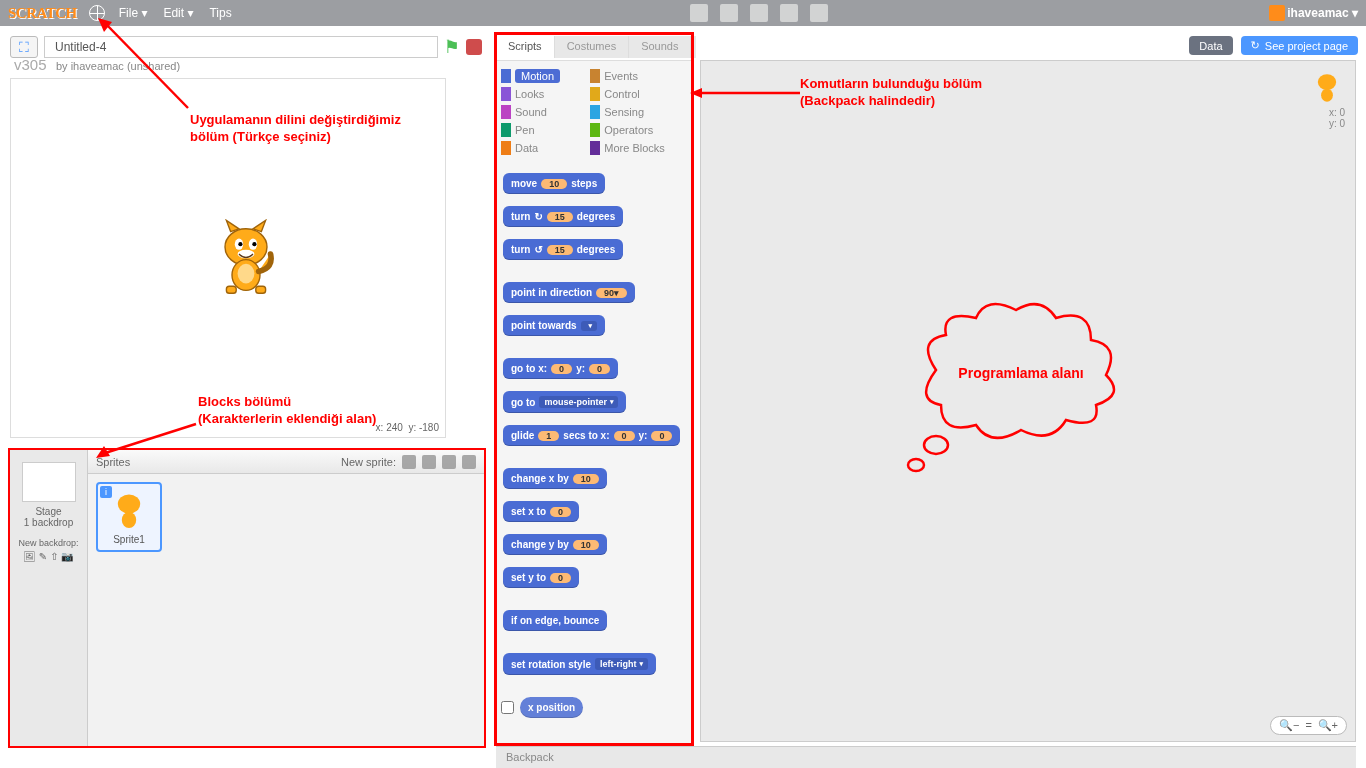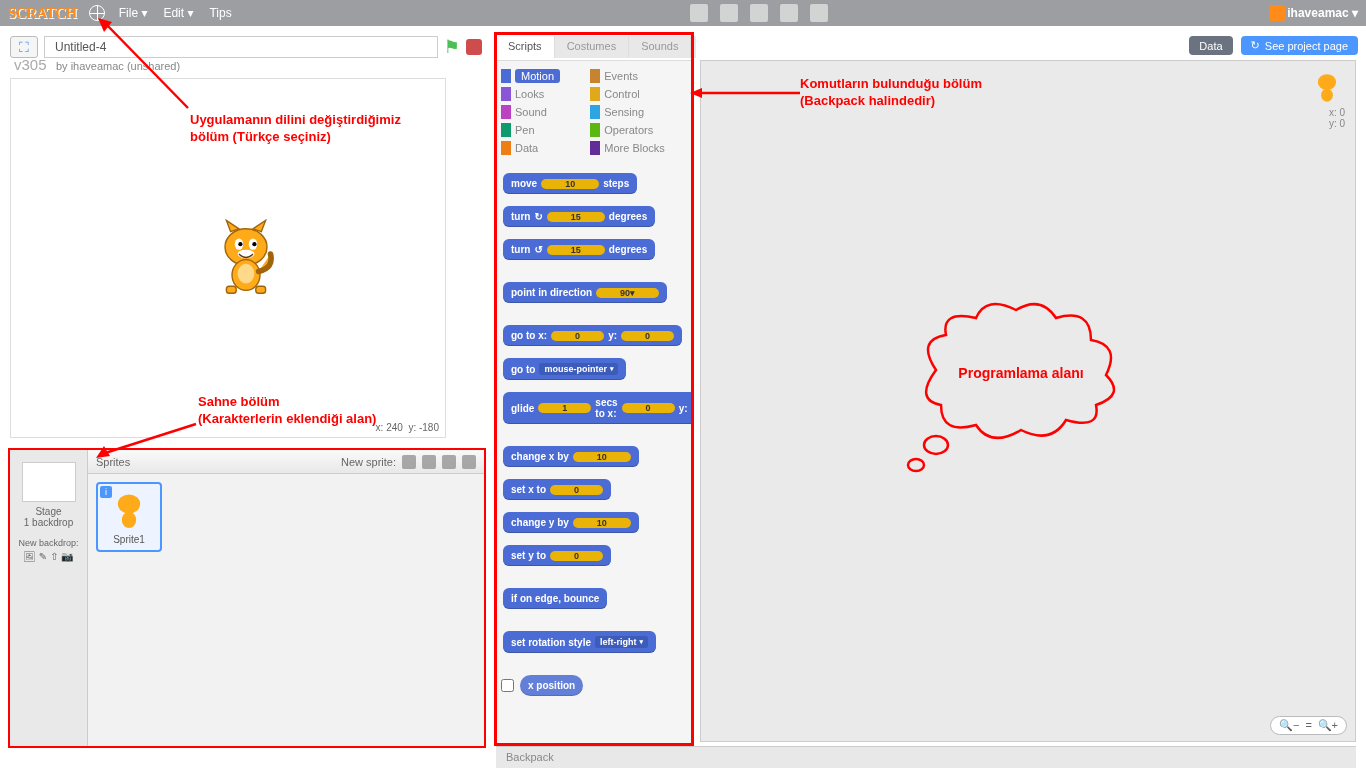--- a/index.html
+++ b/index.html
@@ -46,21 +46,21 @@
 .tabs .tab.active { background:#fff; color:#555; font-weight:500;}
 
 .palette { position:absolute; left:496px; top:60px; width:196px; background:#f5f5f5; border:1px solid #ddd; padding:6px 4px; height:686px; overflow:hidden;}
 .cats { display:flex; flex-wrap:wrap; margin-bottom:10px;}
 .catitem { width:48%; display:flex; align-items:center; font-size:11px; color:#888; padding:2px 0; cursor:pointer;}
 .catitem .sw { width:10px; height:14px; margin-right:4px;}
 .catitem.active { color:#fff; }
 .catitem.active .lbl { background:#4c6cd4; padding:1px 6px; border-radius:3px;}
 
 .block { background:#4a6cd4; color:#fff; font-size:10px; font-weight:bold; padding:5px 8px; border-radius:6px; margin:6px 2px; display:inline-flex; align-items:center; gap:4px; box-shadow: inset 0 -1px 0 rgba(0,0,0,.2);}
-.block .pill { background:#eab308; color:#333; border-radius:8px; padding:0 24px; font-size:9px;text-align:center;}
+.block .pill { background:#fdba74; color:#333; border-radius:8px; padding:0 8px; font-size:9px;text-align:center;}
 .block .dd { background:#3d5bb8; border-radius:3px; padding:1px 5px; font-size:9px; display:inline-flex; align-items:center;}
 .block .dd::after{content:"▾"; margin-left:3px; font-size:7px;}
 .block.reporter { border-radius:12px; opacity:.85;}
 .blockrow{ display:block; }
 .gap { height:10px;}
 
 .scriptarea { position:absolute; left:700px; top:60px; right:10px; bottom:26px; background:#eaeaea; border:1px solid #ccc;}
 .spritecorner { position:absolute; right:10px; top:8px; text-align:right; font-size:10px; color:#888;}
 .spritecorner .mini{width:36px;height:36px;margin-left:auto;}
 .zoom { position:absolute; right:8px; bottom:6px; background:#fff; border:1px solid #bbb; border-radius:10px; padding:2px 8px; font-size:11px; color:#666; display:flex; gap:6px;}
@@ -229,20 +229,24 @@
         <span class="pill">10</span>
         <span>steps</span>
       </span></span>
   <span class="blockrow"><span class="block"><span>turn</span>↻<span class="pill">15</span><span>degrees</span></span></span>
   <span class="blockrow"><span class="block"><span>turn</span>↺<span class="pill">15</span><span>degrees</span></span></span>
   <div class="gap"></div>
   <span class="blockrow"><span class="block">
         <span>point in direction</span>
         <span class="pill">90▾</span>
       </span></span>
+  <span class="blockrow"><span class="block">
+        <span>point towards</span>
+        <span class="dd"> </span>
+      </span></span>
   <div class="gap"></div>
   <span class="blockrow"><span class="block">
         <span>go to x:</span>
         <span class="pill">0</span>
         <span>y:</span>
         <span class="pill">0</span>
       </span></span>
   <span class="blockrow"><span class="block">
         <span>go to</span>
         <span class="dd">mouse-pointer</span>
@@ -320,21 +324,21 @@
 <div class="ann" style="left:800px;top:76px">
   <div>Komutların bulunduğu bölüm</div>
     <div>(Backpack halindedir)</div>
 </div>
 
 <svg class="arr" style="left:96px;top:420px" width="110" height="40">
     <line x1="6" y1="34" x2="100" y2="4" stroke="#ff0000" stroke-width="2.5"></line>
     <polygon points="0,38 14,36 8,26" fill="#ff0000"></polygon>
   </svg>
 <div class="ann" style="left:198px;top:394px">
-  <div>Sahne bölüm</div>
+  <div>Blocks bölümü</div>
     <div>(Karakterlerin eklendiği alan)</div>
 </div>
 
 <svg class="cloud" style="left:876px;top:290px" width="260" height="200">
   <g fill="none" stroke="#ff0000" stroke-width="2.5">
     <path d="M60,80 Q40,50 70,45 Q65,20 100,28 Q110,5 140,20 Q165,5 180,28 Q215,18 215,50 Q245,55 230,85 Q250,105 220,115 Q225,140 190,130 Q175,155 145,140 Q115,158 100,135 Q65,145 65,115 Q38,110 60,80 Z"></path>
     <ellipse cx="60" cy="155" rx="12" ry="9"></ellipse>
     <ellipse cx="40" cy="175" rx="8" ry="6"></ellipse>
   </g>
   <text x="145" y="88" text-anchor="middle" fill="#ff0000" font-size="14" font-weight="bold" font-family="Arial">Programlama alanı</text>

